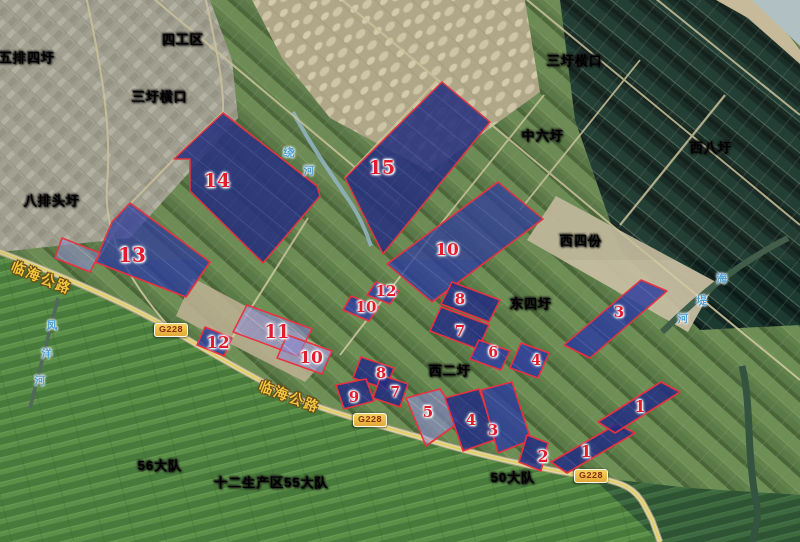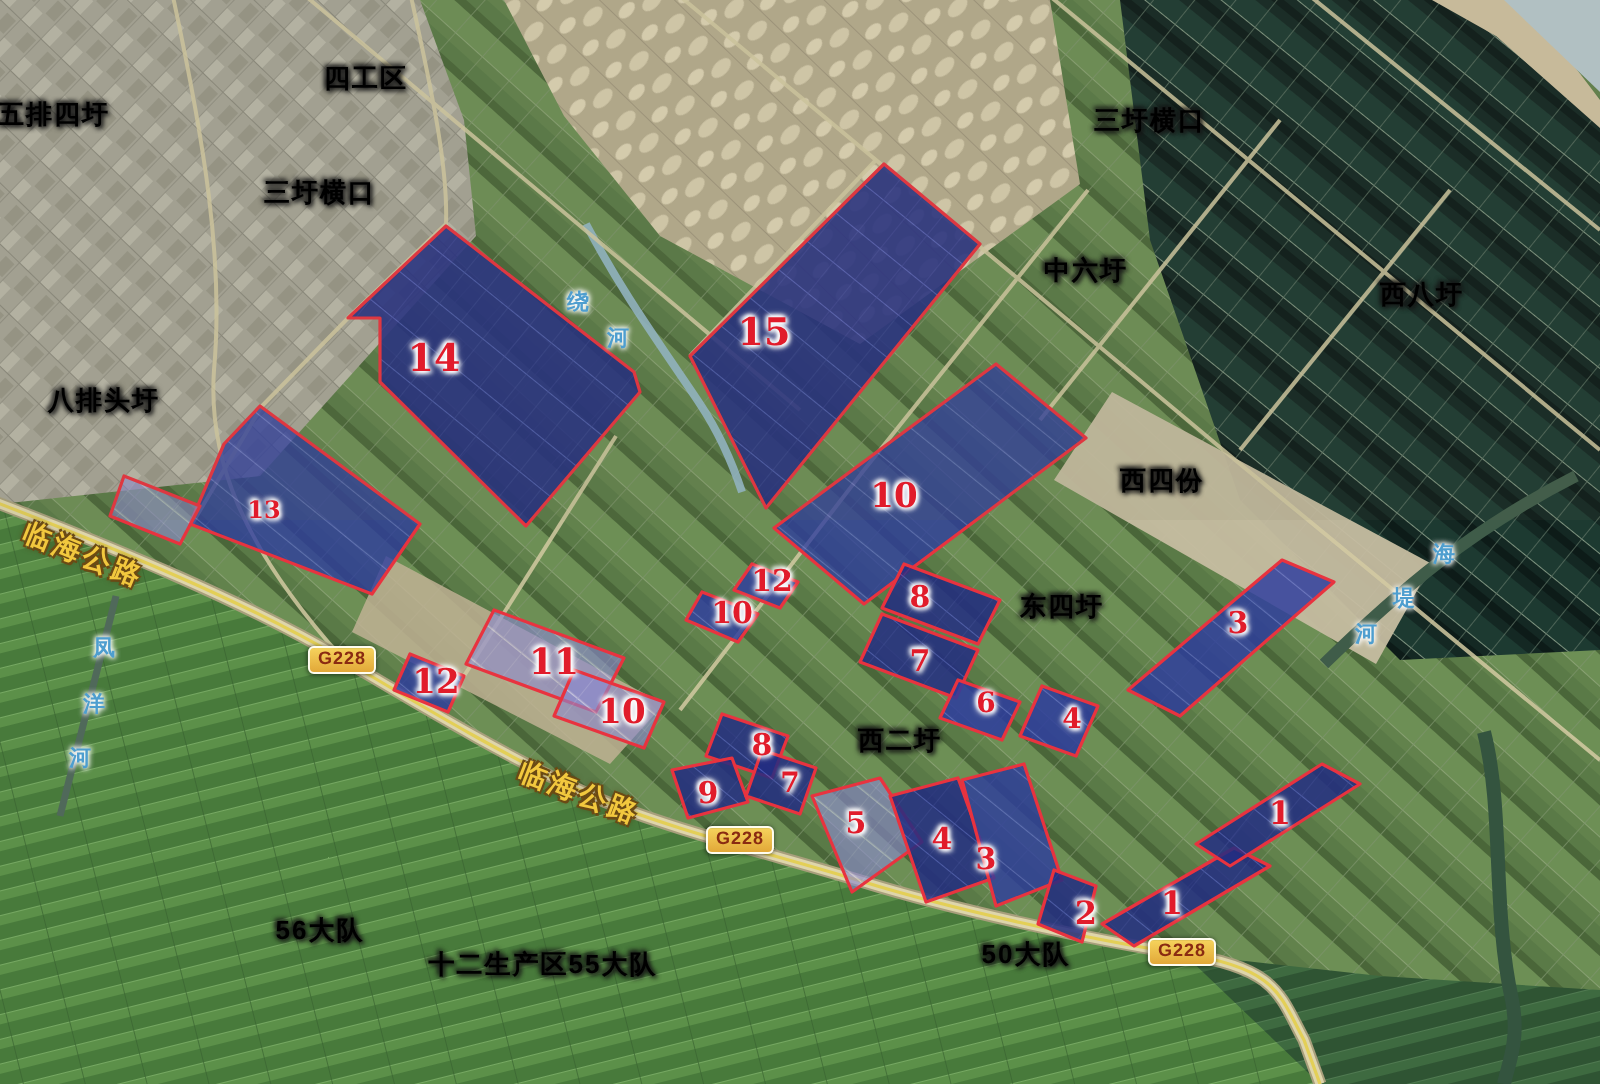--- a/index.html
+++ b/index.html
@@ -150,21 +150,21 @@
     <polygon points="617,424 635,433 567,473 551,462" fill="url(#pnavy)" fill-opacity="0.85"></polygon>
     <polygon points="661,382 680,392 615,433 598,422" fill="url(#pnavy)" fill-opacity="0.85"></polygon>
   </g>
 
   <rect width="800" height="260" fill="#78735f" opacity="0.08"></rect>
 </svg>
 
 <div class="markers">
       <div class="num" style="left: 217px; top: 180px; font-size: 19px;">14</div>
       <div class="num" style="left: 382px; top: 167px; font-size: 19px;">15</div>
-      <div class="num" style="left: 132px; top: 255px; font-size: 12px;">13</div>
+      <div class="num" style="left: 132px; top: 255px; font-size: 20px;">13</div>
       <div class="num" style="left: 447px; top: 249px; font-size: 17px;">10</div>
       <div class="num" style="left: 386px; top: 291px; font-size: 15px;">12</div>
       <div class="num" style="left: 366px; top: 307px; font-size: 15px;">10</div>
       <div class="num" style="left: 460px; top: 299px; font-size: 15px;">8</div>
       <div class="num" style="left: 460px; top: 331px; font-size: 15px;">7</div>
       <div class="num" style="left: 493px; top: 352px; font-size: 14px;">6</div>
       <div class="num" style="left: 536px; top: 360px; font-size: 14px;">4</div>
       <div class="num" style="left: 619px; top: 312px; font-size: 15px;">3</div>
       <div class="num" style="left: 277px; top: 332px; font-size: 18px;">11</div>
       <div class="num" style="left: 218px; top: 342px; font-size: 17px;">12</div>

